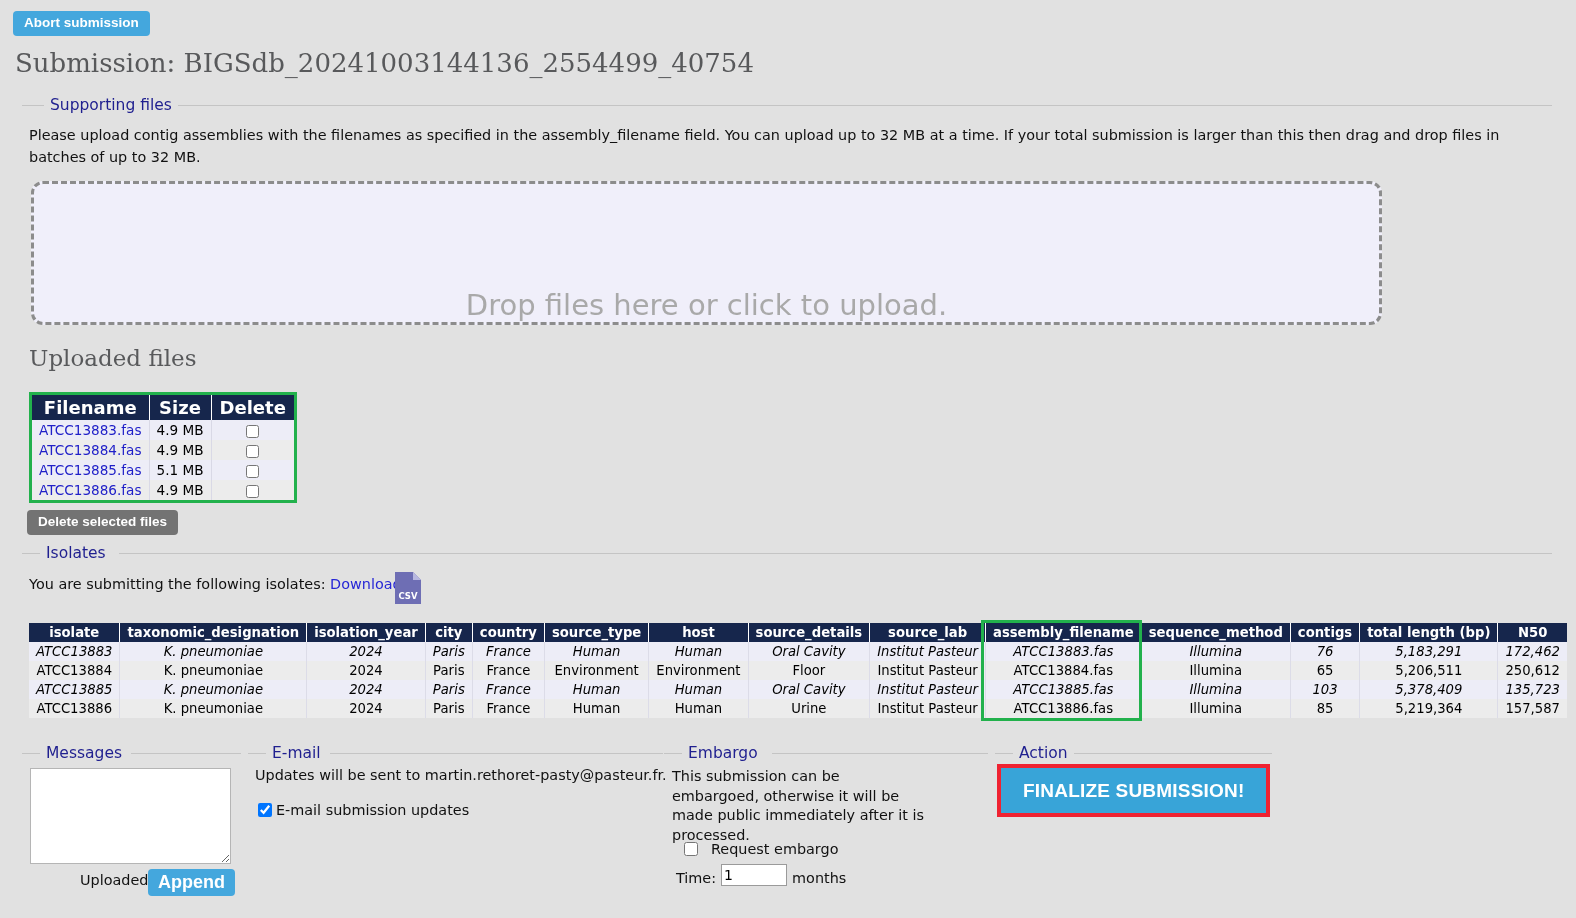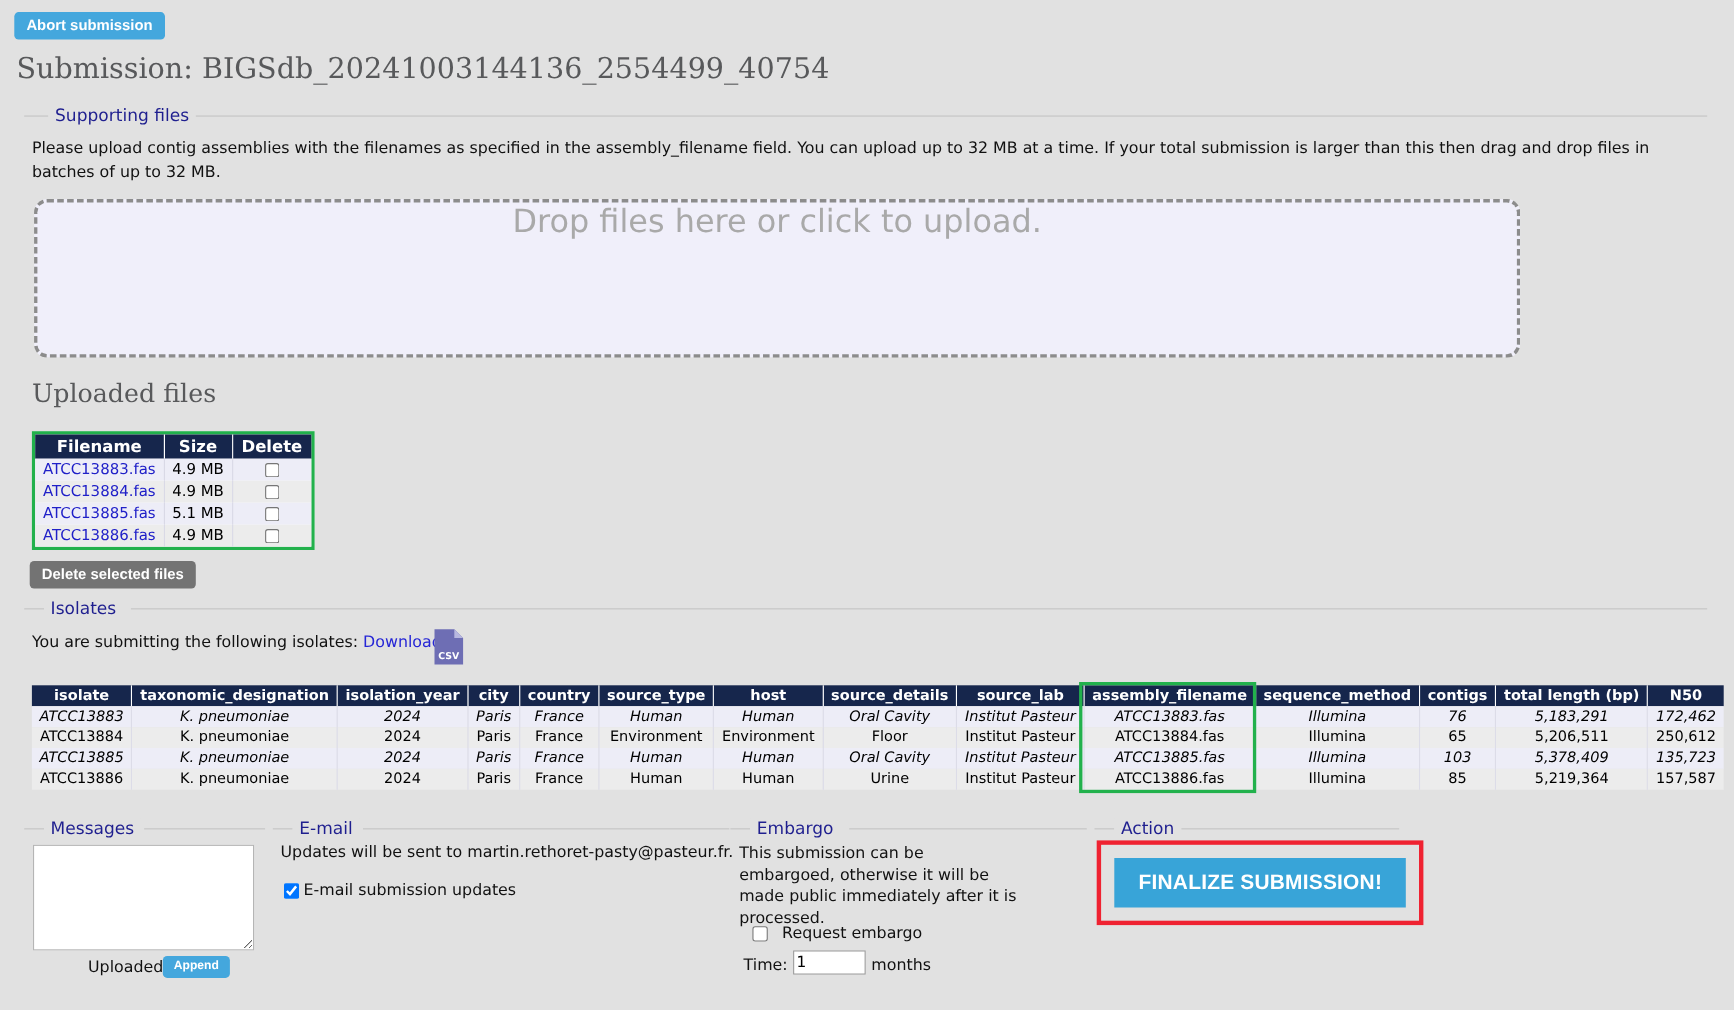--- a/index.html
+++ b/index.html
@@ -55,21 +55,21 @@
   }
 
   
   .dropzone {
     position: absolute;
     left: 31px; top: 181px;
     width: 1351px; height: 144px;
     background: #f0effa;
     border: 3px dashed #8c8c8c;
     border-radius: 12px;
-    display: flex; align-items: flex-start; justify-content: center;
+    display: flex; align-items: flex-end; justify-content: center;
     cursor: pointer;
   }
   .dropzone-text {
     font-size: 29px; color: #a9a9a9; font-weight: normal;
   }
 
   
   .uploaded-heading {
     position: absolute; left: 29px; top: 345px;
     font-family: "DejaVu Serif", "Liberation Serif", serif;
@@ -79,21 +79,21 @@
     position: absolute; left: 29px; top: 392px;
     border: 3px solid #22b14c;
     background: #fff;
   }
   table.files {
     border-collapse: collapse;
     font-size: 13.4px;
   }
   table.files th {
     background: #16264c; color: #fff;
-    font-weight: bold; font-size: 15px;
+    font-weight: bold; font-size: 18px;
     padding: 2px 8px;
     border-right: 1px solid #fff;
     text-align: center;
     white-space: nowrap;
   }
   table.files th:last-child { border-right: none; text-align: center; }
   table.files td {
     padding: 2px 7px;
     border-right: 1px solid #d9d9e6;
     white-space: nowrap;
@@ -173,21 +173,21 @@
     font-size: 13px;
     padding: 3px;
   }
   .msg-label {
     position: absolute; left: 80px; top: 872px;
     font-size: 14.4px; color: #111;
   }
   .append-btn {
     position: absolute; left: 148px; top: 869px;
     background: #44a7dd; color: #fff;
-    font-size: 11px; font-weight: bold;
+    font-size: 18px; font-weight: bold;
     padding: 4px 10px 5px 10px;
     border: none; border-radius: 4px; cursor: pointer; line-height: 1;
   }
 
   .email-text {
     position: absolute; left: 255px; top: 767px;
     font-size: 14.4px; color: #111; white-space: nowrap;
   }
   .email-cb-row {
     position: absolute; left: 258px; top: 802px;
@@ -213,21 +213,21 @@
   .time-input {
     width: 66px; height: 22px;
     font-size: 14px; padding: 1px 2px;
     border: 1px solid #9a9a9a;
     font-family: "DejaVu Sans", "Liberation Sans", sans-serif;
   }
 
   .finalize-wrap {
     position: absolute; left: 997px; top: 764px;
     border: 4px solid #ef2231;
-    padding: 12px;
+    padding: 0;
   }
   .finalize-btn {
     display: block;
     background: #38a4d8; color: #fff;
     font-size: 19px; font-weight: bold;
     padding: 13px 22px;
     border: none; cursor: pointer; line-height: 1;
     letter-spacing: 0.2px;
   }
   .ck {

